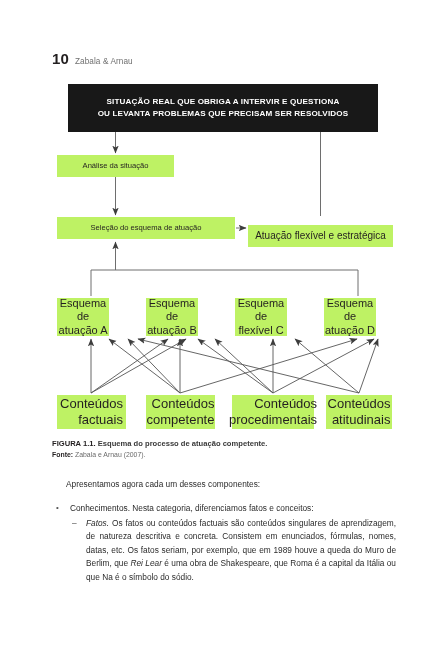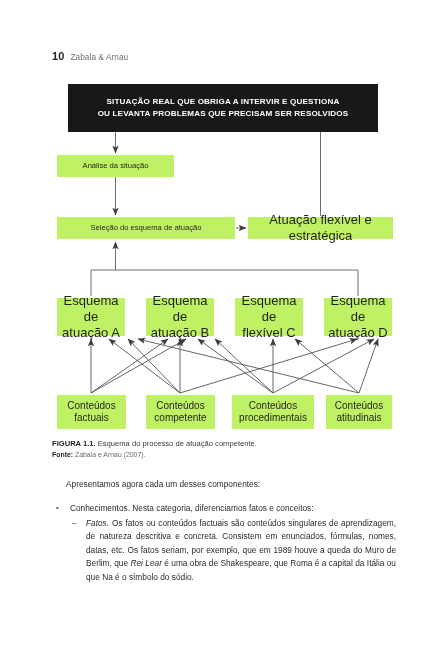--- a/index.html
+++ b/index.html
@@ -27,21 +27,21 @@
   .running-head {
     position: absolute;
     left: 52px;
     top: 50px;
     font-size: 8.2px;
     letter-spacing: .1px;
     white-space: nowrap;
   }
   .running-head .folio {
     font-weight: bold;
-    font-size: 11px;
+    font-size: 15px;
     color: #231f20;
     margin-right: 6px;
   }
   .running-head .rh-title {
     color: #6f6f6f;
     font-size: 8.2px;
   }
 
   
   .figure {
@@ -97,62 +97,63 @@
   }
   .box-selecao {
     left: 57px;
     top: 217px;
     width: 178px;
     height: 22px;
     font-size: 7.6px;
   }
   .box-atuacao {
     left: 248px;
-    top: 217px;
+    top: 225px;
     width: 145px;
     height: 22px;
-    font-size: 13px;
+    font-size: 10px;
   }
 
   .box-esq {
     top: 298px;
-    width: 68px;
+    width: 52px;
     height: 38px;
-    font-size: 13px;
+    font-size: 11px;
   }
   .esq-a { left: 57px; }
   .esq-b { left: 146px; }
   .esq-c { left: 235px; }
   .esq-d { left: 324px; }
 
   .box-cont {
     top: 395px;
     height: 34px;
-    font-size: 10px;
+    font-size: 13px;
+    text-align: right;
   }
   .cont-1 { left: 57px;  width: 69px; }
   .cont-2 { left: 146px; width: 69px; }
   .cont-3 { left: 232px; width: 82px; }
   .cont-4 { left: 326px; width: 66px; }
 
   
   .caption {
     position: absolute;
     left: 52px;
     top: 438px;
     width: 350px;
     font-size: 7.6px;
     line-height: 1.5;
     color: #3a3a3a;
   }
   .caption .cap-lead {
     font-weight: bold;
     color: #231f20;
   }
-  .caption .cap-text { color: #3a3a3a; }
+  .caption .cap-text { color: #3a3a3a; font-weight: bold; }
   .source {
     position: absolute;
     left: 52px;
     top: 451px;
     width: 350px;
     font-size: 6.9px;
     color: #6a6a6a;
   }
   .source .src-lead {
     font-weight: bold;

